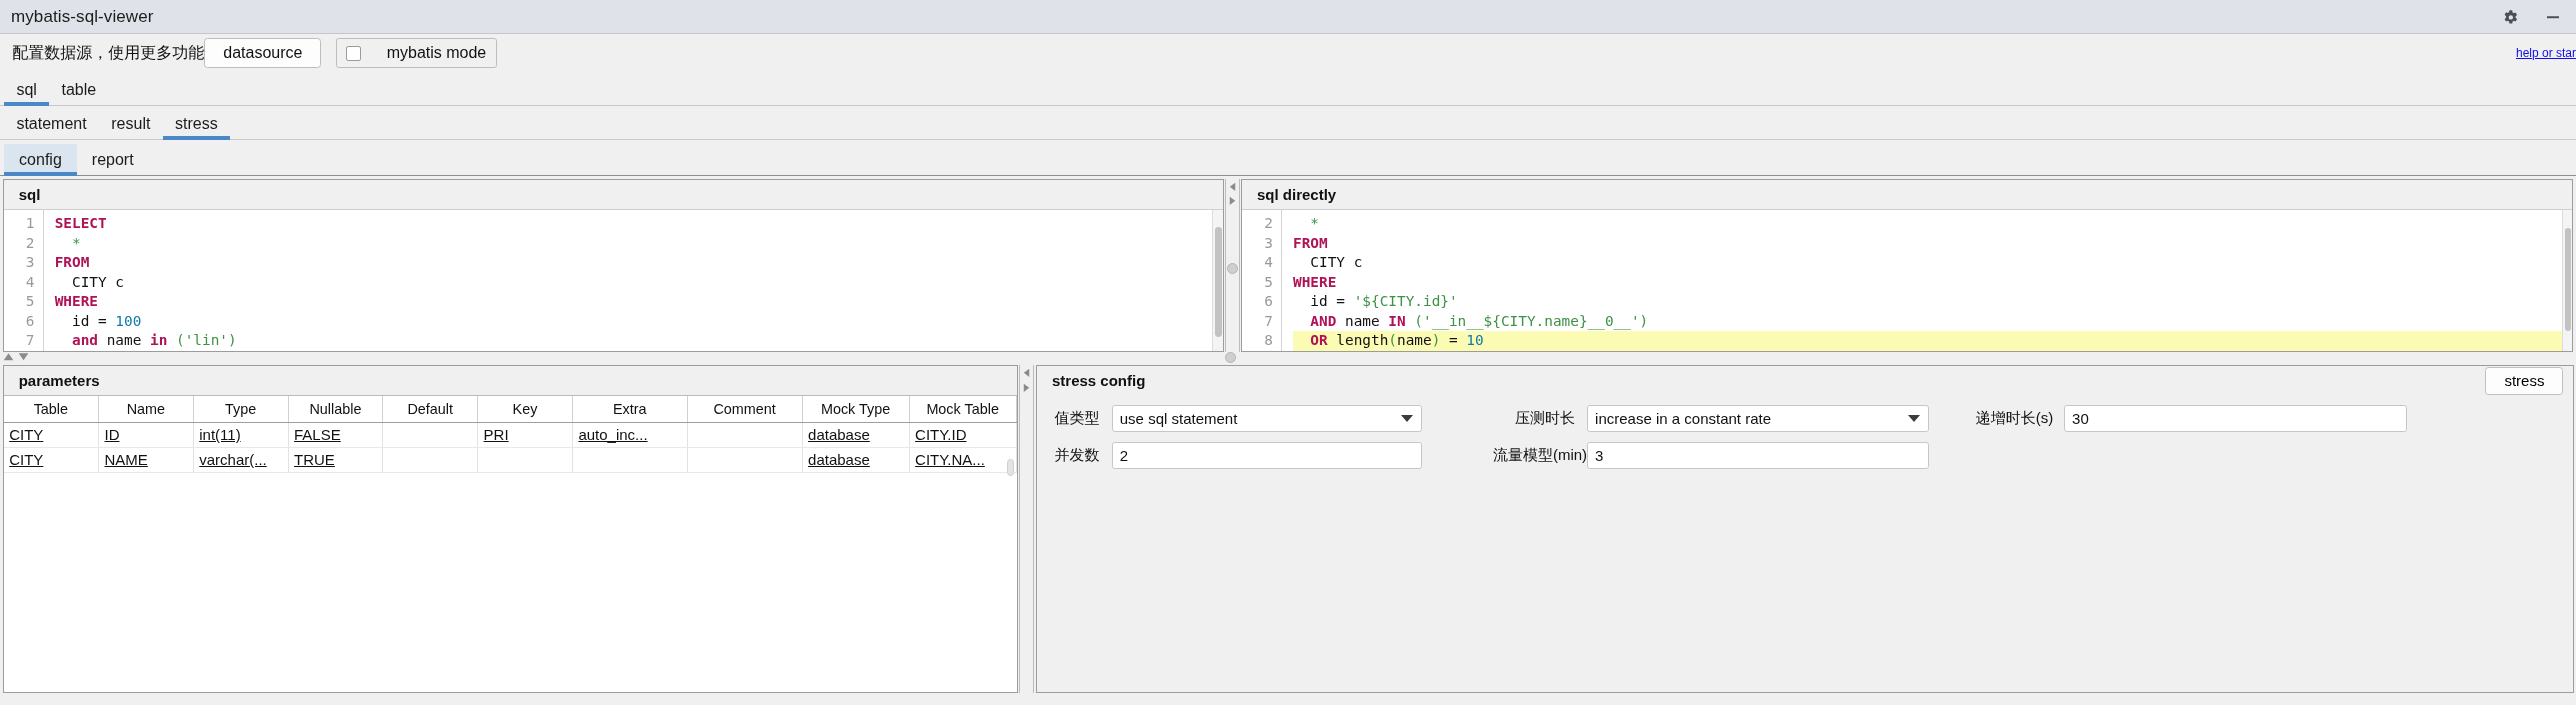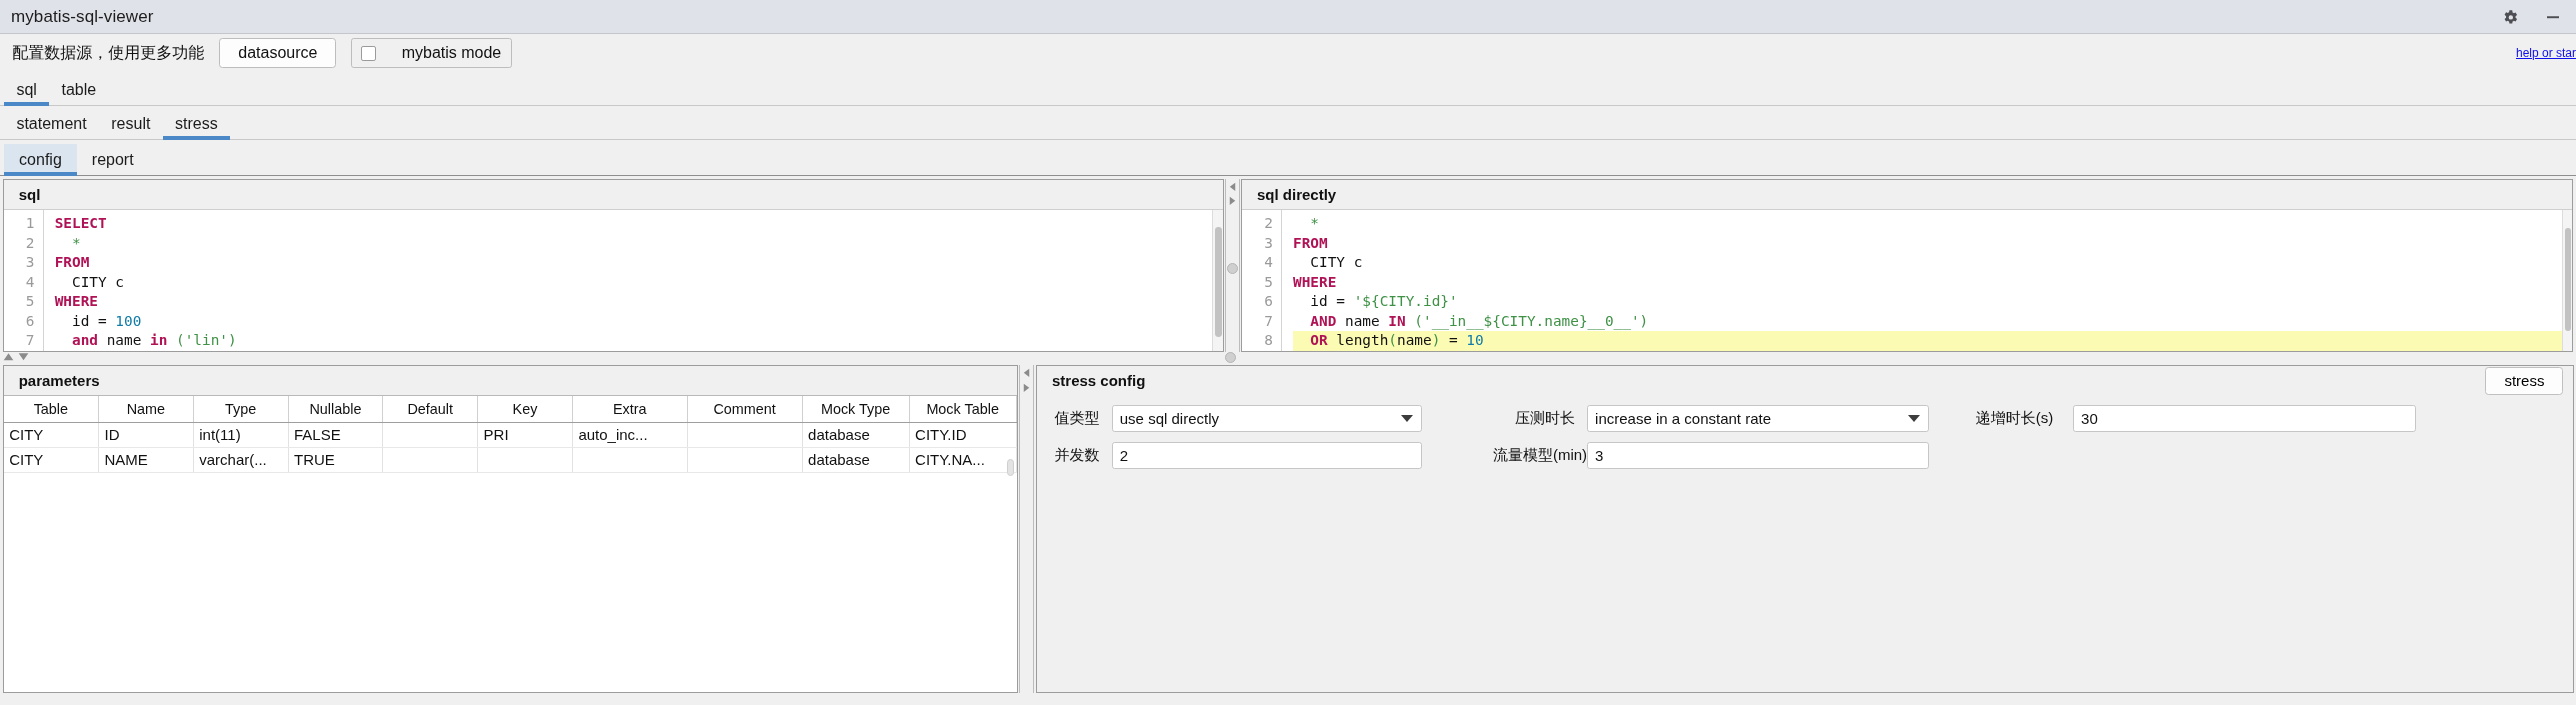--- a/index.html
+++ b/index.html
@@ -43,21 +43,20 @@
     height: 38px;
     background: #f0f0f0;
     display: flex;
     align-items: center;
     padding: 0 12.3px;
     position: relative;
   }
   .toolbar .hint {
     font-size: 16px;
     color: #111;
-    margin-right: 15px;
   }
   .btn {
     background: #fdfdfd;
     border: 0.7px solid #bdbdbd;
     border-radius: 3.4px;
     font-size: 16px;
     color: #111;
     padding: 5.5px 18px;
     cursor: pointer;
     font-family: "Liberation Sans", sans-serif;
@@ -270,20 +269,21 @@
   }
   table.params td {
     font-size: 15px;
     color: #111;
     border-right: 0.7px solid #e2e2e2;
     border-bottom: 0.7px solid #e8e8e8;
     height: 25px;
     padding: 0 5.5px;
     white-space: nowrap;
     overflow: hidden;
+    text-decoration: underline;
   }
 
   
   .stress-head {
     display: flex;
     align-items: center;
     position: relative;
     flex: 0 0 auto;
   }
   .stress-btn {
@@ -532,29 +532,29 @@
   <div class="panel" style="left:1036px; top:189px; width:1538px; height:328px;">
     <div class="stress-head">
       <div class="panel-title">stress config</div>
       <button class="stress-btn">stress</button>
     </div>
 
     <div class="form">
       <div class="frow">
         <span class="flabel" style="width:53px; margin-right:12.3px;">值类型</span>
         <div class="fselect" style="width:310px;">
-          <span>use sql directly</span>
+          <span>use sql statement</span>
           <span class="caret"></span>
         </div>
         <span class="flabel" style="width:82px; margin-left:71px; margin-right:12.3px;">压测时长</span>
         <div class="fselect" style="width:342px;">
           <span>increase in a constant rate</span>
           <span class="caret"></span>
         </div>
-        <span class="flabel" style="width:102px; margin-left:22px; margin-right:20px;">递增时长(s)</span>
+        <span class="flabel" style="width:102px; margin-left:22px; margin-right:11px;">递增时长(s)</span>
         <div class="finput" style="width:343px;">
           <span>30</span>
         </div>
       </div>
 
       <div class="frow">
         <span class="flabel" style="width:53px; margin-right:12.3px;">并发数</span>
         <div class="finput" style="width:310px;">
           <span>2</span>
         </div>

